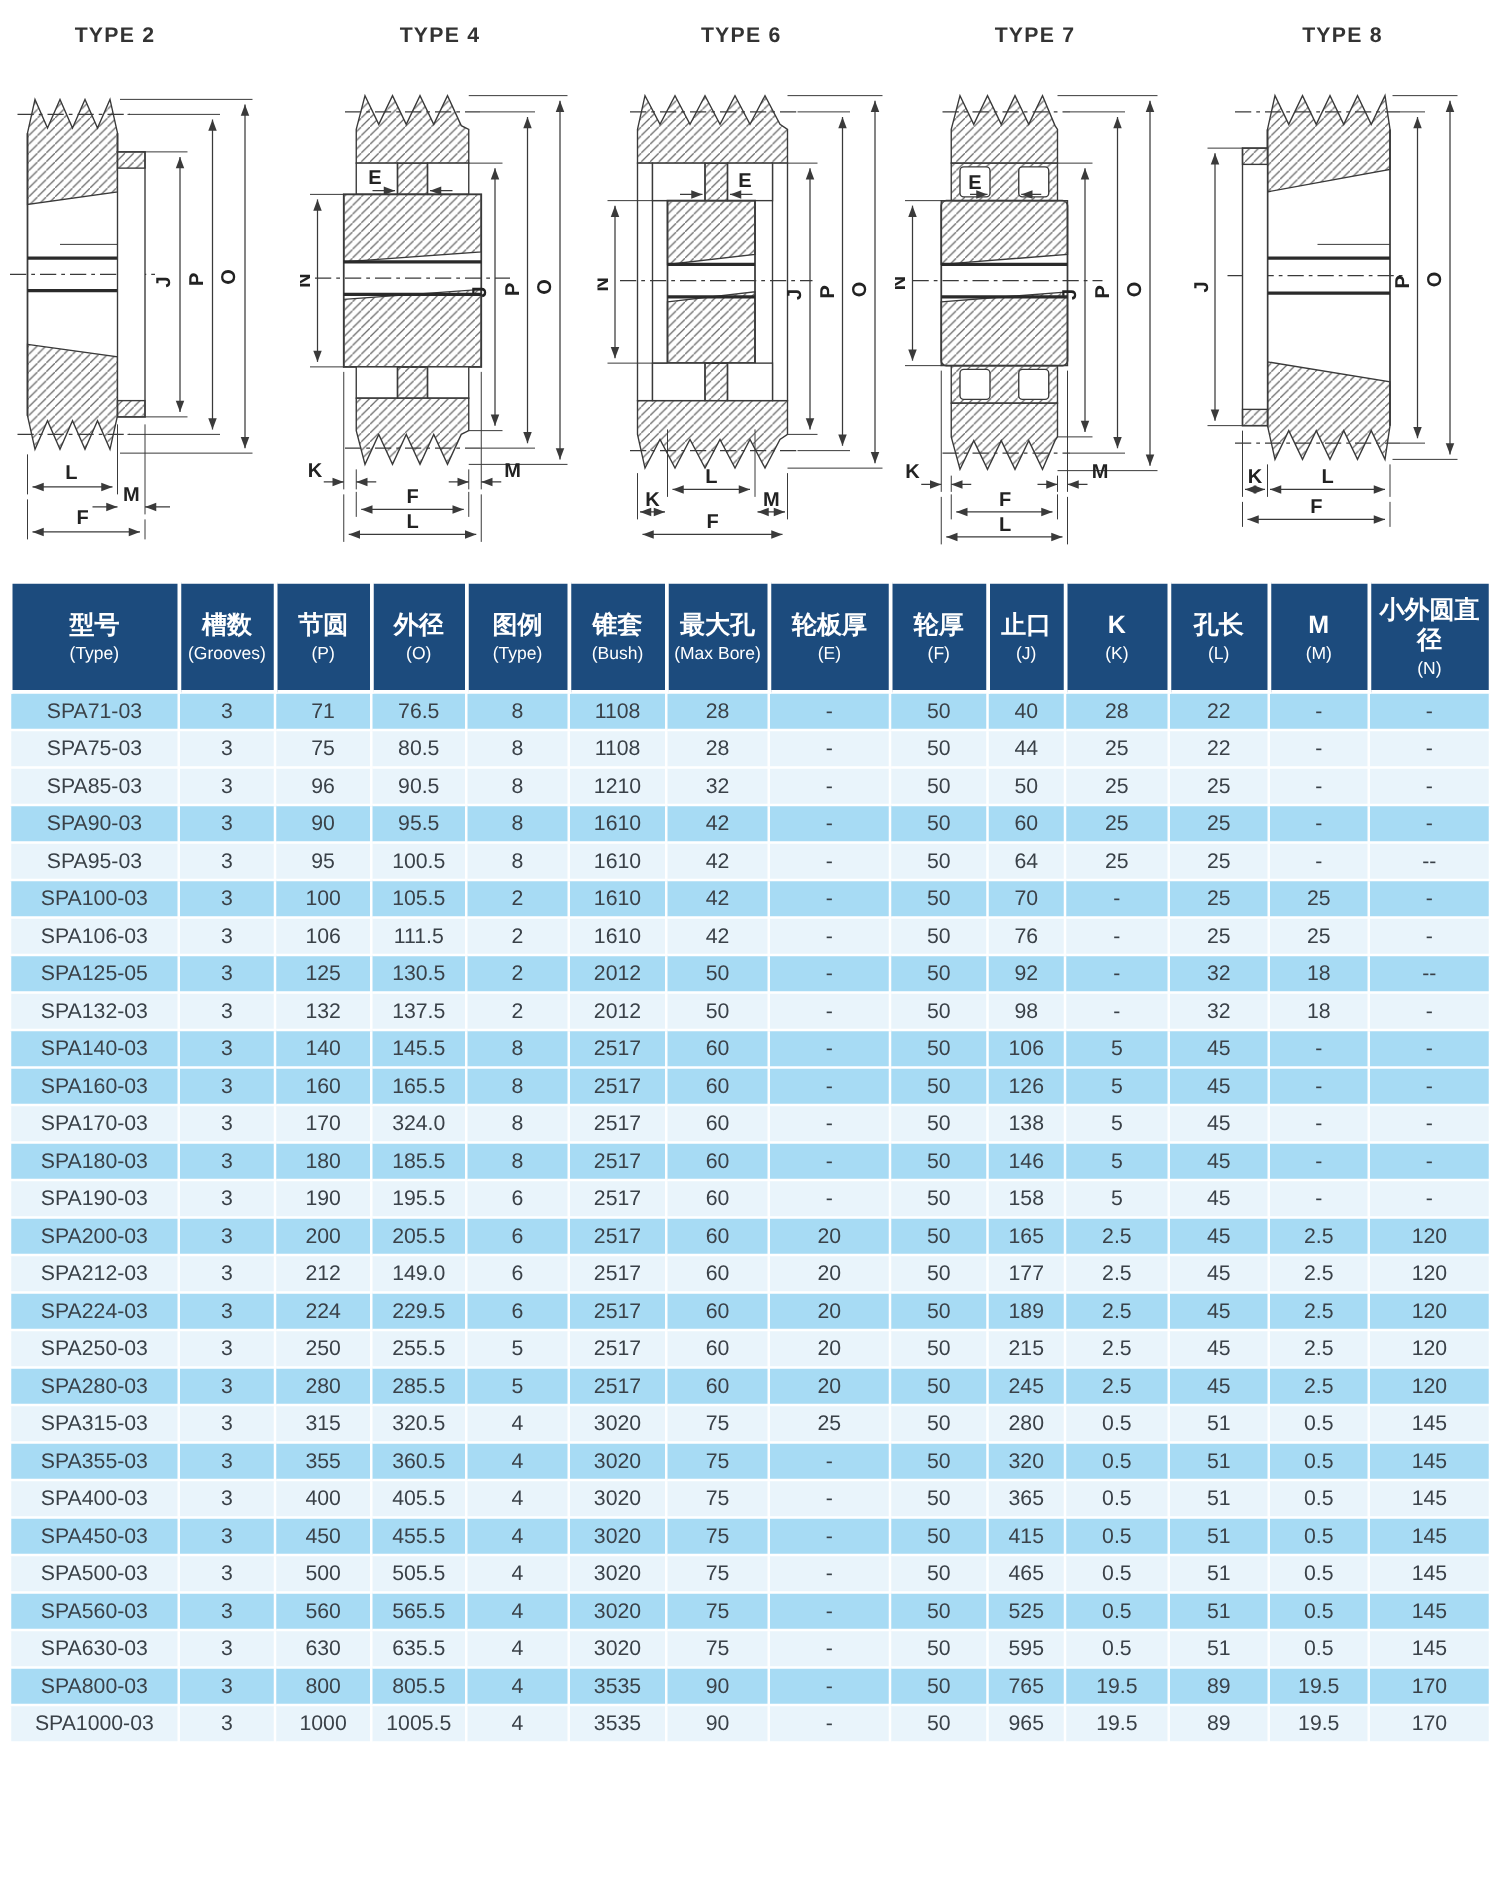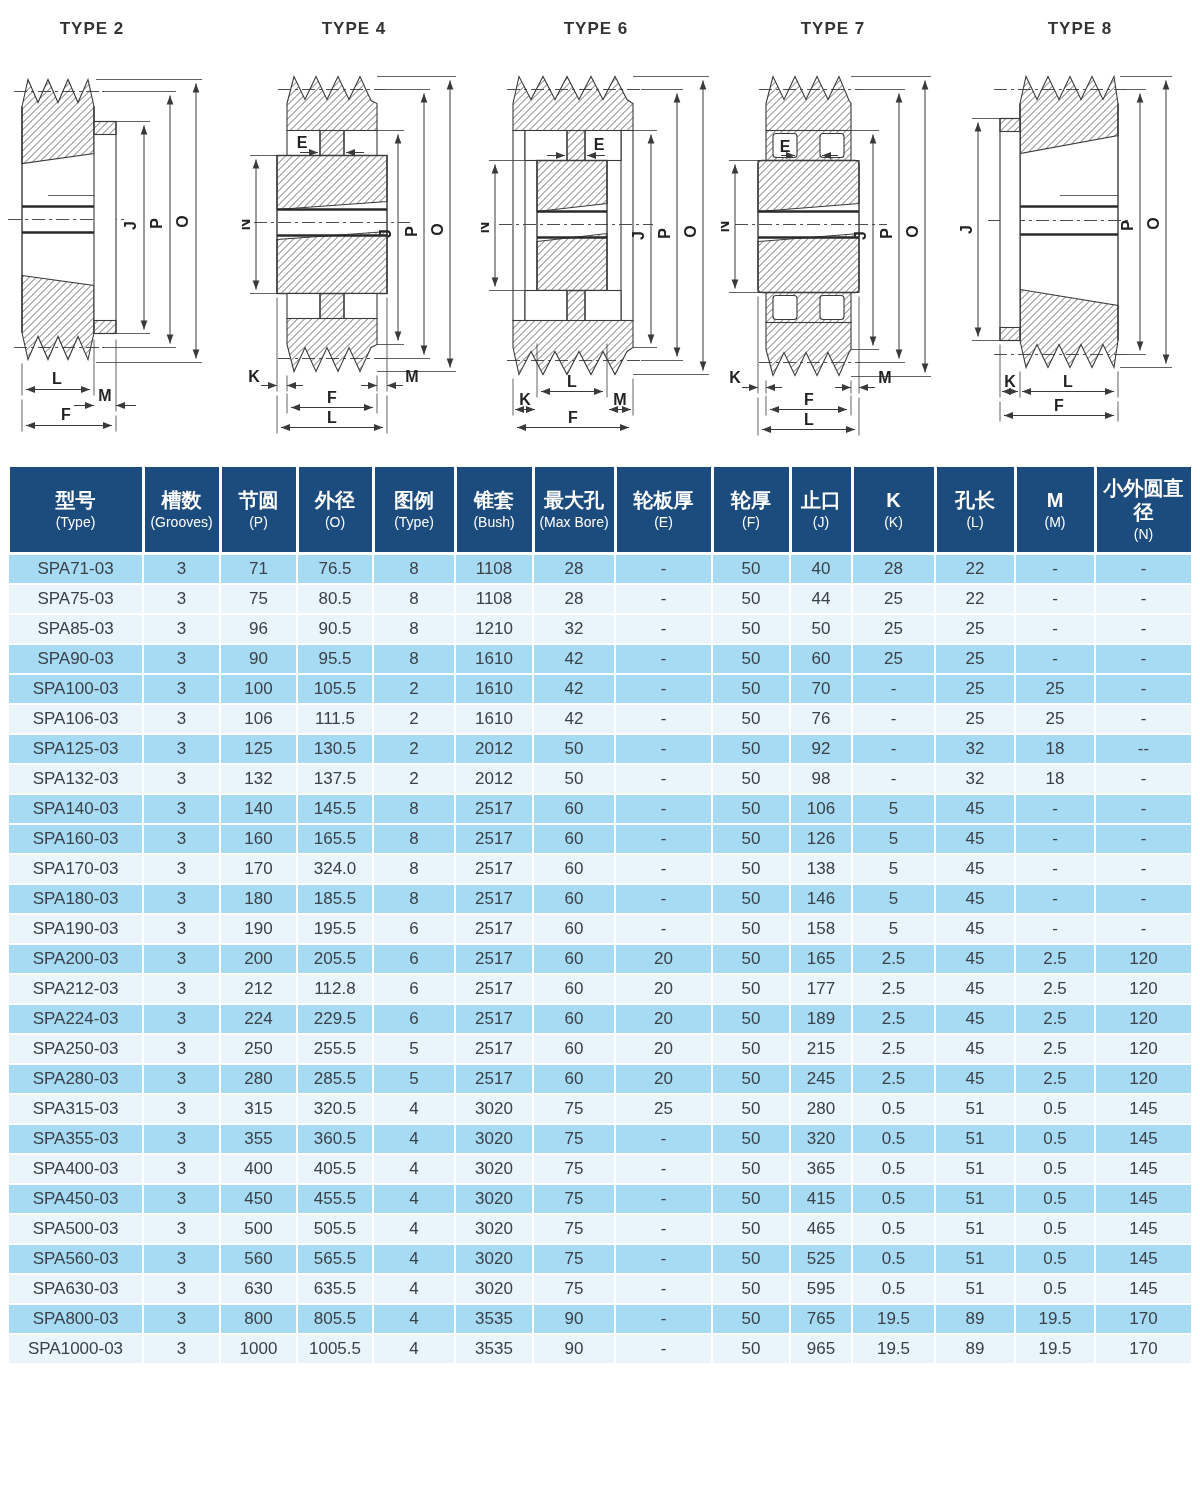--- a/index.html
+++ b/index.html
@@ -1,17 +1,17 @@
 <!DOCTYPE html>
 <html style="--header-bg: #1C4B7D; --header-text: #FFFFFF; --row-odd: #A7DBF4; --row-even: #E9F4FB;"><head>
 <meta charset="utf-8">
 <style>
   html,body{margin:0;padding:0;background:#fff;}
   .page{width:1200px;height:1505px;background:#fff;font-family:"Liberation Sans",sans-serif;overflow:hidden;}
-  .diagrams{display:flex;justify-content:space-between;height:458px;padding:0 2px;}
+  .diagrams{display:flex;justify-content:flex-start;height:458px;padding:0 2px;}
   .dfig{margin:0;padding:0;}
   svg.diagram{width:238px;height:452px;display:block;}
   
   .o{stroke:#3a3a3a;stroke-width:1.4;fill:none}
   .h{stroke:#3a3a3a;stroke-width:1.1}
   .w{stroke:#3a3a3a;stroke-width:1.1;fill:#fff}
   .d{stroke:#3a3a3a;stroke-width:1;fill:none}
   .x{stroke:#3a3a3a;stroke-width:0.8}
   .c{stroke:#3a3a3a;stroke-width:0.9;stroke-dasharray:13 4 3 4;fill:none}
   .b{stroke:#2a2a2a;stroke-width:2.6}
@@ -537,20 +537,36 @@
           <td>1610</td>
           <td>42</td>
           <td>-</td>
           <td>50</td>
           <td>60</td>
           <td>25</td>
           <td>25</td>
           <td>-</td>
           <td>-</td>
         </tr>
+        <tr class="even">
+          <td>SPA95-03</td>
+          <td>3</td>
+          <td>95</td>
+          <td>100.5</td>
+          <td>8</td>
+          <td>1610</td>
+          <td>42</td>
+          <td>-</td>
+          <td>50</td>
+          <td>64</td>
+          <td>25</td>
+          <td>25</td>
+          <td>-</td>
+          <td>--</td>
+        </tr>
         <tr class="odd">
           <td>SPA100-03</td>
           <td>3</td>
           <td>100</td>
           <td>105.5</td>
           <td>2</td>
           <td>1610</td>
           <td>42</td>
           <td>-</td>
           <td>50</td>
@@ -570,21 +586,21 @@
           <td>42</td>
           <td>-</td>
           <td>50</td>
           <td>76</td>
           <td>-</td>
           <td>25</td>
           <td>25</td>
           <td>-</td>
         </tr>
         <tr class="odd">
-          <td>SPA125-03</td>
+          <td>SPA125-05</td>
           <td>3</td>
           <td>125</td>
           <td>130.5</td>
           <td>2</td>
           <td>2012</td>
           <td>50</td>
           <td>-</td>
           <td>50</td>
           <td>92</td>
           <td>-</td>
@@ -701,21 +717,21 @@
           <td>165</td>
           <td>2.5</td>
           <td>45</td>
           <td>2.5</td>
           <td>120</td>
         </tr>
         <tr class="even">
           <td>SPA212-03</td>
           <td>3</td>
           <td>212</td>
-          <td>112.8</td>
+          <td>149.0</td>
           <td>6</td>
           <td>2517</td>
           <td>60</td>
           <td>20</td>
           <td>50</td>
           <td>177</td>
           <td>2.5</td>
           <td>45</td>
           <td>2.5</td>
           <td>120</td>

